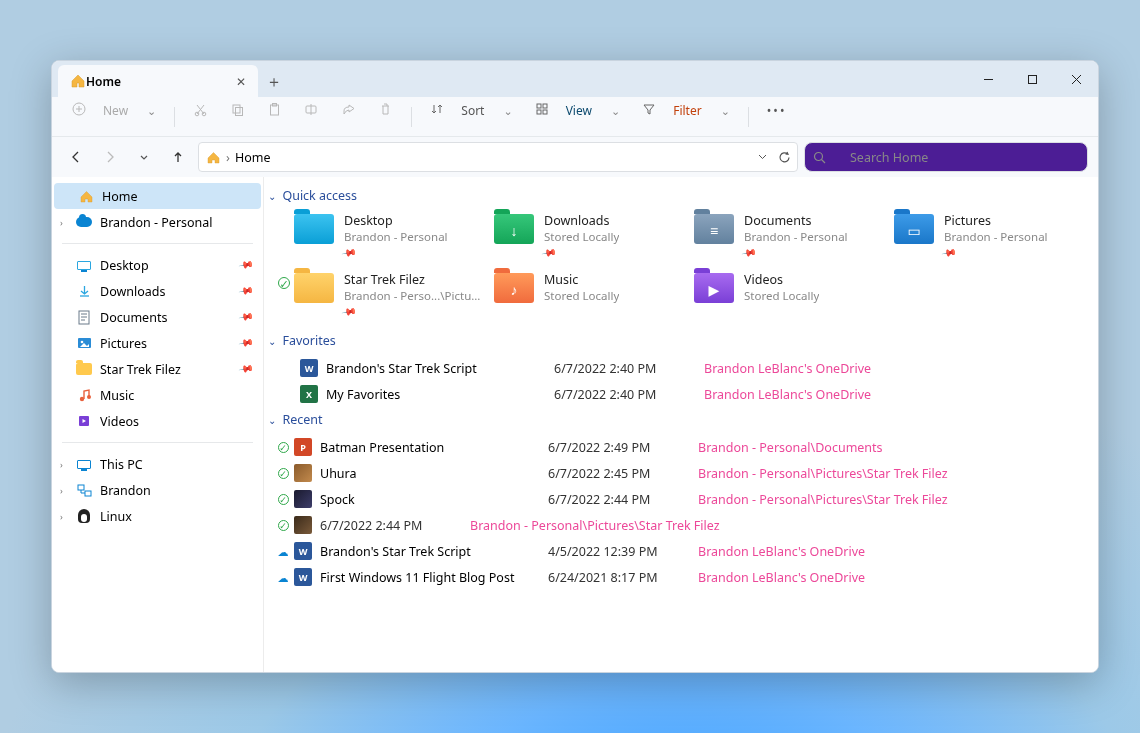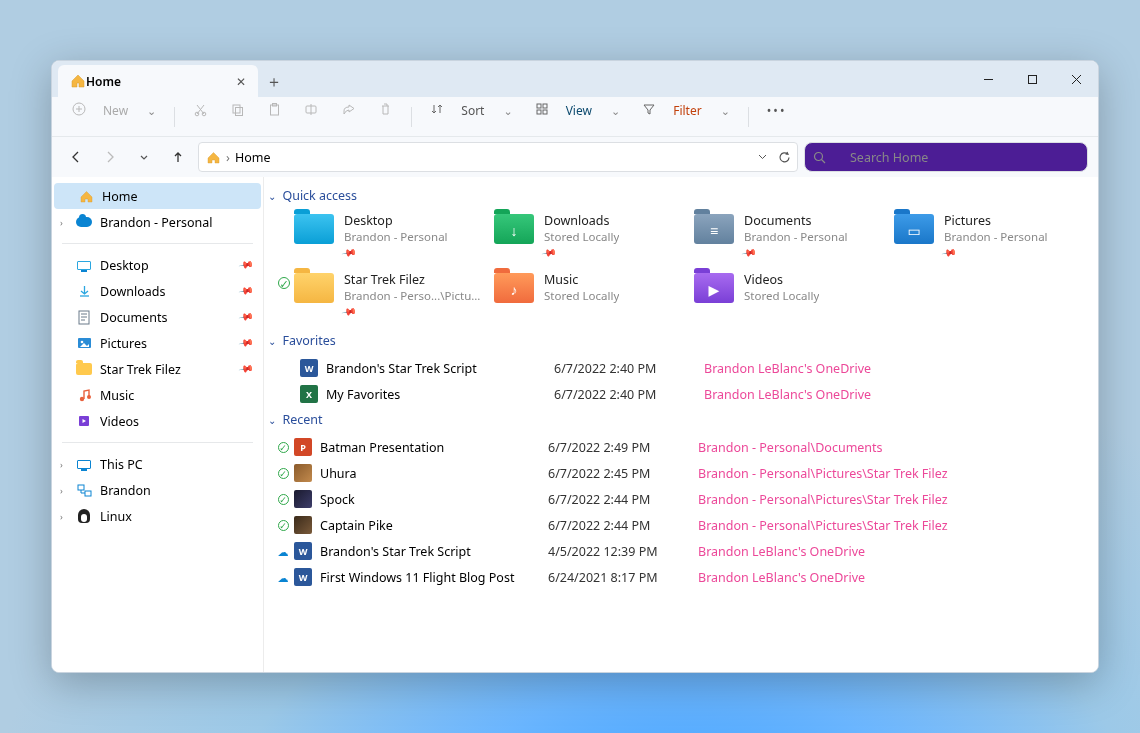--- a/index.html
+++ b/index.html
@@ -678,21 +678,20 @@
     <span class="fic ft-img2"></span>
     <span class="name">Spock</span>
     <span class="date">6/7/2022 2:44 PM</span>
     <span class="loc">Brandon - Personal\Pictures\Star Trek Filez</span>
           </div>
           <div class="row">
             <span class="badge">
               <span class="sync">✓</span>
             </span>
     <span class="fic ft-img3"></span>
-    <span class="name">Captain Pike</span>
     <span class="date">6/7/2022 2:44 PM</span>
     <span class="loc">Brandon - Personal\Pictures\Star Trek Filez</span>
           </div>
           <div class="row">
             <span class="badge">
               <span class="cloudbadge">☁</span>
             </span>
     <span class="fic ft-word">W</span>
     <span class="name">Brandon's Star Trek Script</span>
     <span class="date">4/5/2022 12:39 PM</span>

